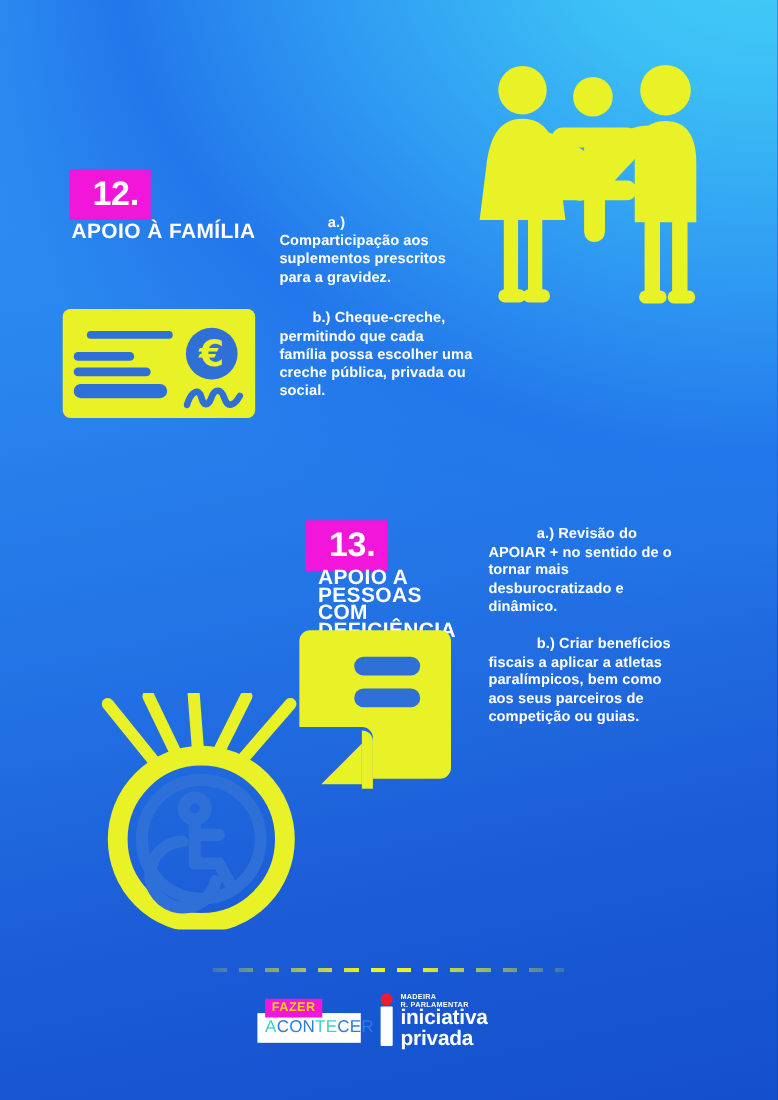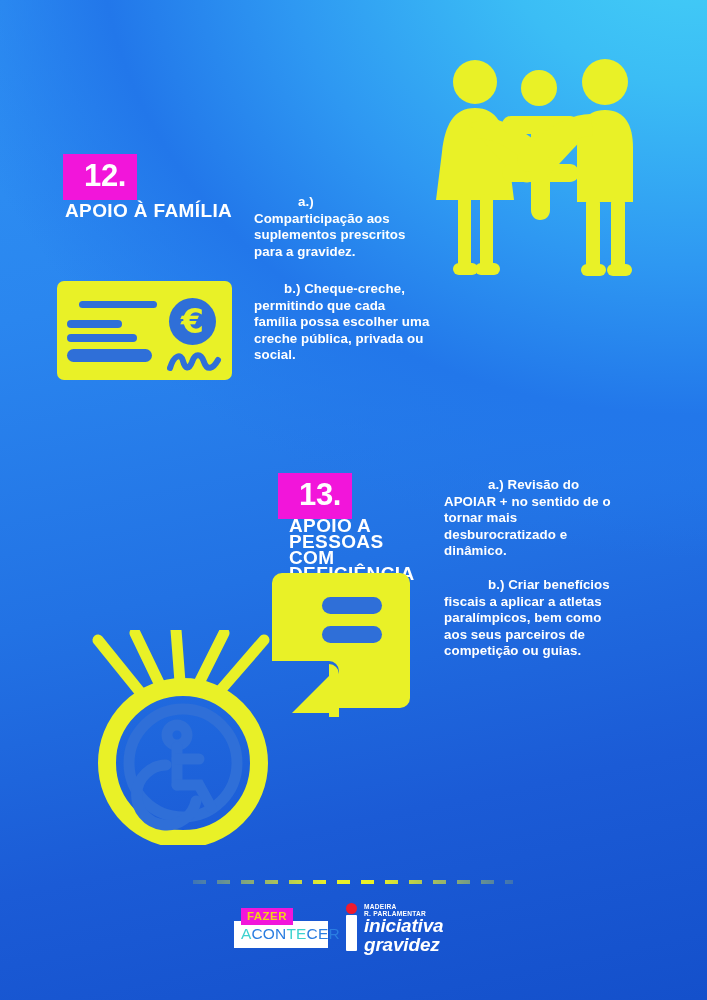--- a/index.html
+++ b/index.html
@@ -141,21 +141,20 @@
     letter-spacing: .04em;
   }
   .il-name {
     position: absolute;
     left: 18px; top: 13px;
     color: #ffffff;
     font-weight: 700;
     font-size: 19px;
     line-height: 19px;
     letter-spacing: -.01em;
-    font-style: italic;
   }
 </style>
 </head>
 <body>
 
 <div id="poster">
 
   <svg style="position:absolute;left:425px;top:52px;width:228px;height:228px;" viewBox="0 0 228 228">
     <g fill="#e9f127">
 
@@ -259,17 +258,17 @@
 
   <div class="il-logo" style="left:346px;top:903px;width:110px;height:50px;">
     <div class="il-dot"></div>
     <div class="il-bar"></div>
     <div class="il-sub">
       <div>MADEIRA</div>
       <div>R. PARLAMENTAR</div>
     </div>
     <div class="il-name">
       <div>iniciativa</div>
-      <div>gravidez</div>
+      <div>privada</div>
     </div>
   </div>
 
 </div>
 
 </body></html>

